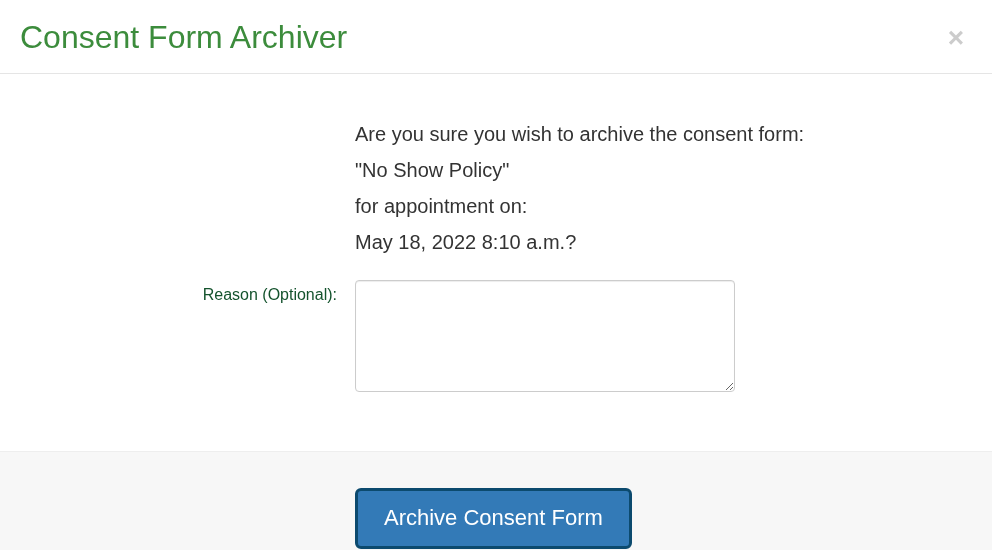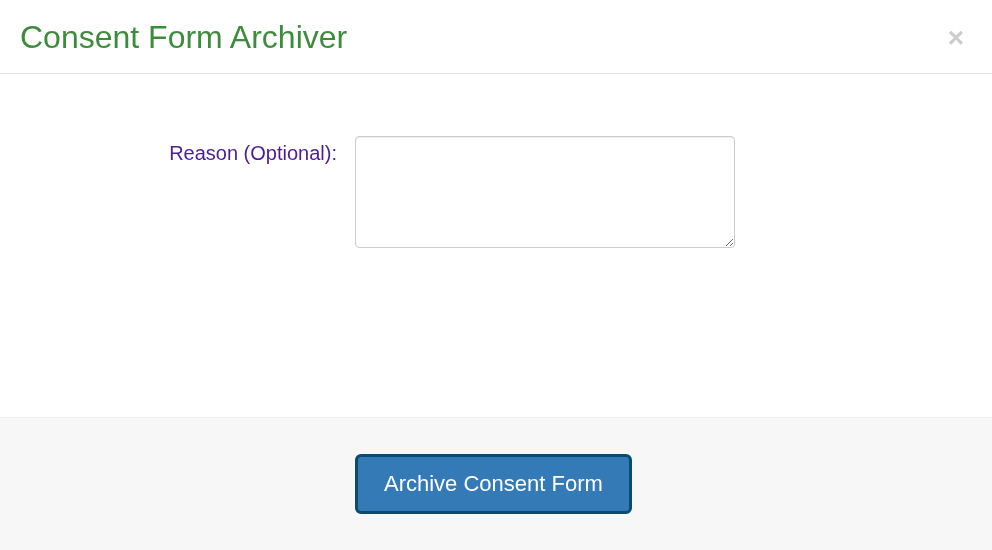--- a/index.html
+++ b/index.html
@@ -61,22 +61,22 @@
     }
     .content-col {
       flex: 1;
     }
     .confirm-text {
       font-size: 20px;
       color: #333;
       line-height: 1.8;
     }
     .reason-label {
-      font-size: 20px;
-      color: #4c1d95;
+      font-size: 16px;
+      color: #14532d;
       padding-top: 6px;
       display: inline-block;
     }
     .reason-textarea {
       width: 380px;
       height: 112px;
       font-size: 14px;
       padding: 6px 12px;
       border: 1px solid #ccc;
       border-radius: 4px;
@@ -110,20 +110,26 @@
 
 <div class="modal">
   <div class="modal-header">
     <h3 class="modal-title">Consent Form Archiver</h3>
     <button class="close-btn">×</button>
   </div>
 
   <div class="modal-body">
     <div class="form-row">
       <div class="label-col"></div>
+      <div class="content-col confirm-text">
+        <div>Are you sure you wish to archive the consent form:</div>
+        <div>"No Show Policy"</div>
+        <div>for appointment on:</div>
+        <div>May 18, 2022 8:10 a.m.?</div>
+      </div>
     </div>
 
     <div class="form-row">
       <div class="label-col">
         <span class="reason-label">Reason (Optional):</span>
       </div>
       <div class="content-col">
         <textarea class="reason-textarea" style=""></textarea>
       </div>
     </div>

